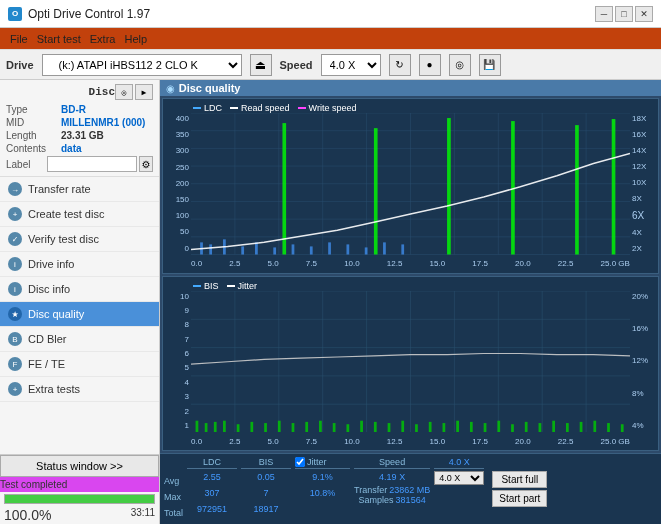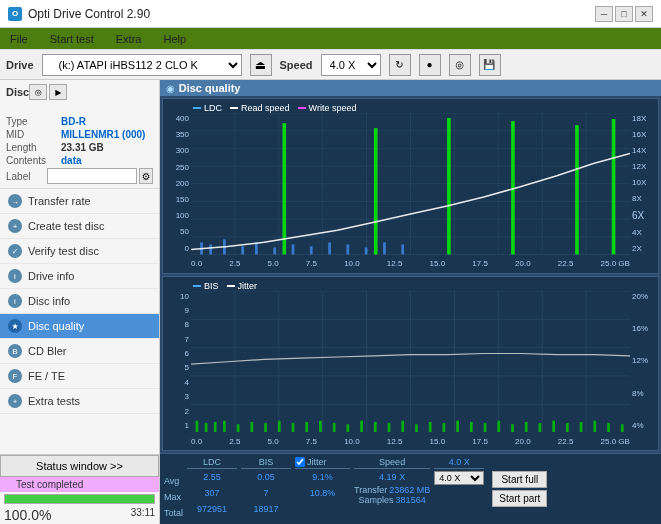--- a/index.html
+++ b/index.html
@@ -8,40 +8,40 @@
     
     .titlebar { background: #fff; display: flex; align-items: center; justify-content: space-between; padding: 4px 8px; border-bottom: 1px solid #ccc; height: 28px; }
     .titlebar-left { display: flex; align-items: center; gap: 6px; }
     .titlebar-icon { width: 14px; height: 14px; background: #2288cc; border-radius: 2px; display: flex; align-items: center; justify-content: center; color: white; font-size: 8px; font-weight: bold; }
     .titlebar-title { font-size: 12px; color: #222; }
     .titlebar-controls { display: flex; gap: 2px; }
     .titlebar-btn { width: 18px; height: 16px; border: 1px solid #aaa; background: #e8e8e8; cursor: pointer; font-size: 9px; display: flex; align-items: center; justify-content: center; color: #333; }
     .titlebar-btn.close { background: #e8e8e8; }
     
     
-    .menubar { background: #4d7c0f; padding: 2px 6px; border-bottom: 1px solid #ddd; display: flex; gap: 14px; height: 22px; align-items: center; }
+    .menubar { background: #c2410c; padding: 2px 6px; border-bottom: 1px solid #ddd; display: flex; gap: 1px; height: 22px; align-items: center; }
     .menu-item { font-size: 11px; color: #222; cursor: pointer; padding: 1px 4px; }
     
     
     .drivebar { background: #f0f0f0; border-bottom: 1px solid #ccc; padding: 3px 6px; display: flex; align-items: center; gap: 8px; height: 30px; }
     .drive-label { font-size: 11px; font-weight: bold; color: #333; }
     .drive-select { border: 1px solid #999; background: white; padding: 1px 12px; font-size: 11px; height: 22px; flex: 1; max-width: 200px; }
     .drive-icon-btn { width: 22px; height: 22px; border: 1px solid #999; background: #e8e8e8; cursor: pointer; display: flex; align-items: center; justify-content: center; font-size: 12px; }
     .speed-label { font-size: 11px; font-weight: bold; color: #333; }
     .speed-select { border: 1px solid #999; background: white; padding: 1px 4px; font-size: 11px; height: 22px; width: 60px; }
     
     
     .main { display: flex; height: calc(524px - 28px - 22px - 30px); }
     
     
     .left-panel { width: 160px; background: #f5f5f5; border-right: 1px solid #ccc; display: flex; flex-direction: column; }
     
     
     .disc-section { padding: 4px 6px; border-bottom: 1px solid #ddd; }
-    .disc-header { display: flex; align-items: center; justify-content: flex-start; margin-bottom: 16px; }
+    .disc-header { display: flex; align-items: center; justify-content: flex-end; margin-bottom: 4px; font-family: Liberation Mono, monospace; }
     .disc-title { font-size: 11px; font-weight: bold; color: #333; }
     .disc-icons { display: flex; gap: 2px; }
     .small-icon-btn { width: 18px; height: 16px; border: 1px solid #aaa; background: #e8e8e8; cursor: pointer; font-size: 8px; display: flex; align-items: center; justify-content: center; }
     
     .disc-info-row { display: flex; align-items: center; margin-bottom: 2px; }
     .disc-info-label { width: 55px; font-size: 10px; color: #555; }
     .disc-info-value { font-size: 10px; color: #0066cc; font-weight: bold; }
     .disc-info-value.black { color: #333; }
     
     .label-row { display: flex; align-items: center; margin-top: 2px; }
@@ -52,21 +52,21 @@
     .nav-item { display: flex; align-items: center; padding: 5px 8px; cursor: pointer; border-bottom: 1px solid #e8e8e8; gap: 6px; }
     .nav-item.active { background: #4a90d9; }
     .nav-item.active .nav-label { color: white; }
     .nav-icon { width: 14px; height: 14px; border-radius: 50%; background: #aaa; display: flex; align-items: center; justify-content: center; font-size: 8px; color: white; flex-shrink: 0; }
     .nav-item.active .nav-icon { background: #2266aa; }
     .nav-label { font-size: 11px; color: #333; }
     
     
     .status-section { margin-top: auto; border-top: 1px solid #ccc; }
     .status-btn { width: 100%; padding: 4px 6px; background: #e8e8e8; border: 1px solid #aaa; cursor: pointer; font-size: 11px; text-align: center; }
-    .status-text { font-size: 10px; color: #333; padding: 2px 16px; background: #f0abfc; }
+    .status-text { font-size: 10px; color: #333; padding: 2px 0; background: #d946ef; }
     .progress-bar-container { height: 10px; background: #ccc; margin: 2px 4px; border: 1px solid #aaa; }
     .progress-bar-fill { height: 100%; background: #44cc44; }
     .status-bottom { display: flex; justify-content: space-between; padding: 1px 4px; }
     .status-pct { font-size: 14px; color: #333; }
     .status-time { font-size: 10px; color: #333; }
     
     
     .right-panel { flex: 1; background: #2d4a6a; display: flex; flex-direction: column; overflow: hidden; }
     
     .chart-header { background: #4a7aa8; padding: 2px 6px; display: flex; align-items: center; gap: 4px; }
@@ -101,21 +101,21 @@
     
     
     .chart-svg { position: absolute; top: 0; left: 0; width: 100%; height: 100%; }
   </style>
 </head>
 <body>
 
 <div class="titlebar">
   <div class="titlebar-left">
     <div class="titlebar-icon">O</div>
-    <span class="titlebar-title">Opti Drive Control 2.90</span>
+    <span class="titlebar-title">Opti Drive Control 1.97</span>
   </div>
   <div class="titlebar-controls">
     <div class="titlebar-btn">─</div>
     <div class="titlebar-btn">□</div>
     <div class="titlebar-btn close">✕</div>
   </div>
 </div>
 
 <div class="menubar">
   <span class="menu-item">File</span>

